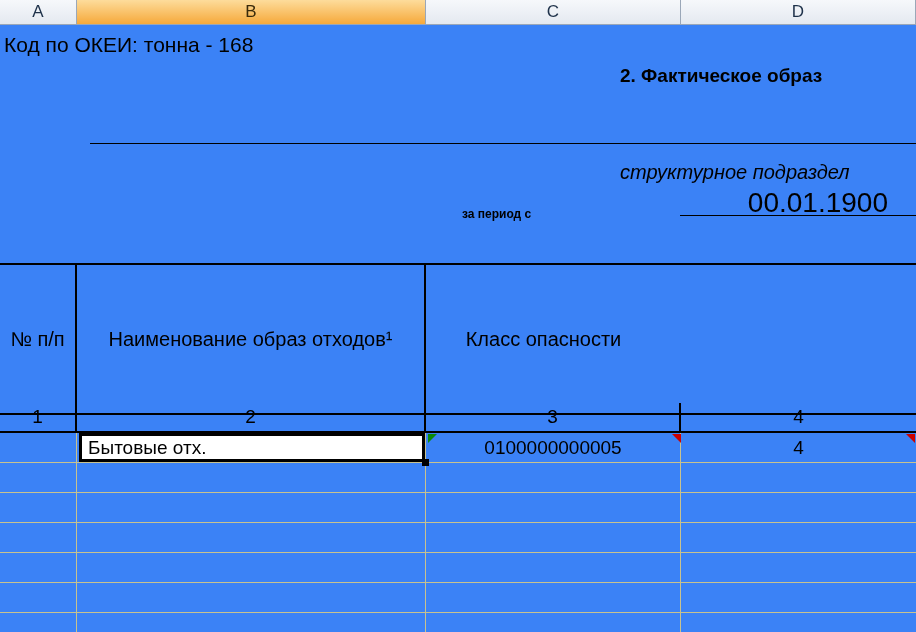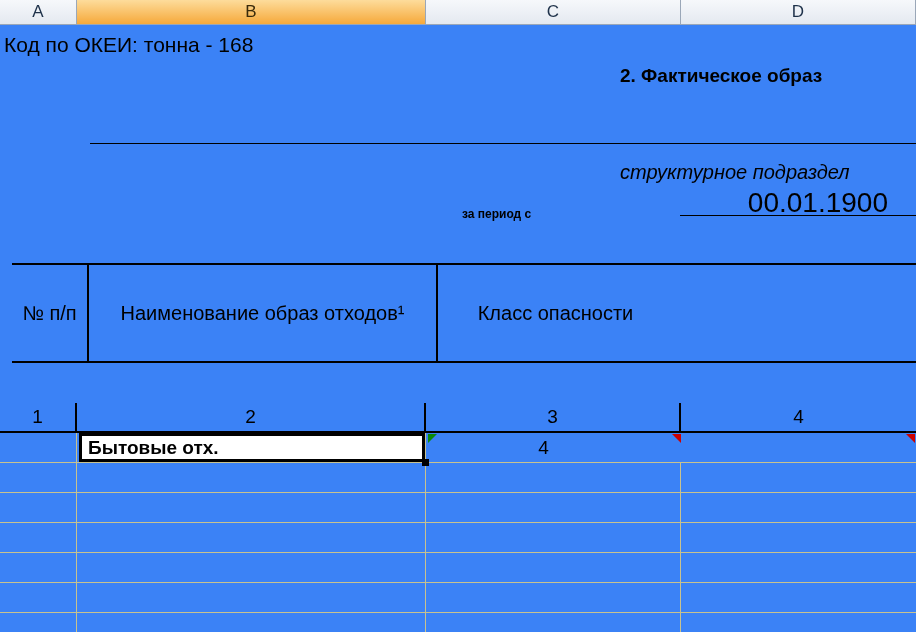--- a/index.html
+++ b/index.html
@@ -87,23 +87,23 @@
     position: absolute;
     top: 190px;
     left: 680px;
     width: 236px;
     border-top: 1px solid #000;
   }
 
   .tbl-head {
     position: absolute;
     top: 238px;
-    left: 12px;
-    right: 0;
-    height: 100px;
+    left: 0;
+    right: 0;
+    height: 152px;
     border-top: 2px solid #000;
     border-bottom: 2px solid #000;
     display: flex;
   }
   .tbl-head > div {
     display: flex;
     align-items: center;
     justify-content: center;
     font-size: 20px;
     color: #000;
@@ -217,20 +217,21 @@
     <div class="col-a">1</div>
     <div class="col-b">2</div>
     <div class="col-c">3</div>
     <div class="col-d">4</div>
   </div>
 
   <div class="data-rows">
     <div class="data-row">
       <div class="col-a center"></div>
       <div class="col-b"></div>
+      <div class="col-c center">0100000000005</div>
       <div class="col-d center">4</div>
     </div>
     <div class="data-row">
       <div class="col-a center"></div>
       <div class="col-b"></div>
       <div class="col-c center"></div>
       <div class="col-d center"></div>
     </div>
     <div class="data-row">
       <div class="col-a center"></div>
@@ -257,20 +258,20 @@
       <div class="col-d center"></div>
     </div>
     <div class="data-row">
       <div class="col-a center"></div>
       <div class="col-b"></div>
       <div class="col-c center"></div>
       <div class="col-d center"></div>
     </div>
   </div>
 
-  <div class="active-cell" style="top:408px; left:79px; width:346px; height:29px;font-weight:bold;">Бытовые отх.</div>
+  <div class="active-cell" style="top:408px; left:79px; width:346px; height:29px;">Бытовые отх.</div>
   <div class="fill-handle" style="top:434px; left:422px;"></div>
 
   <div class="tri-green" style="top:409px; left:428px;"></div>
   <div class="tri-red" style="top:409px; left:672px;"></div>
   <div class="tri-red" style="top:409px; left:906px;"></div>
 
 </div>
 
 </body></html>

